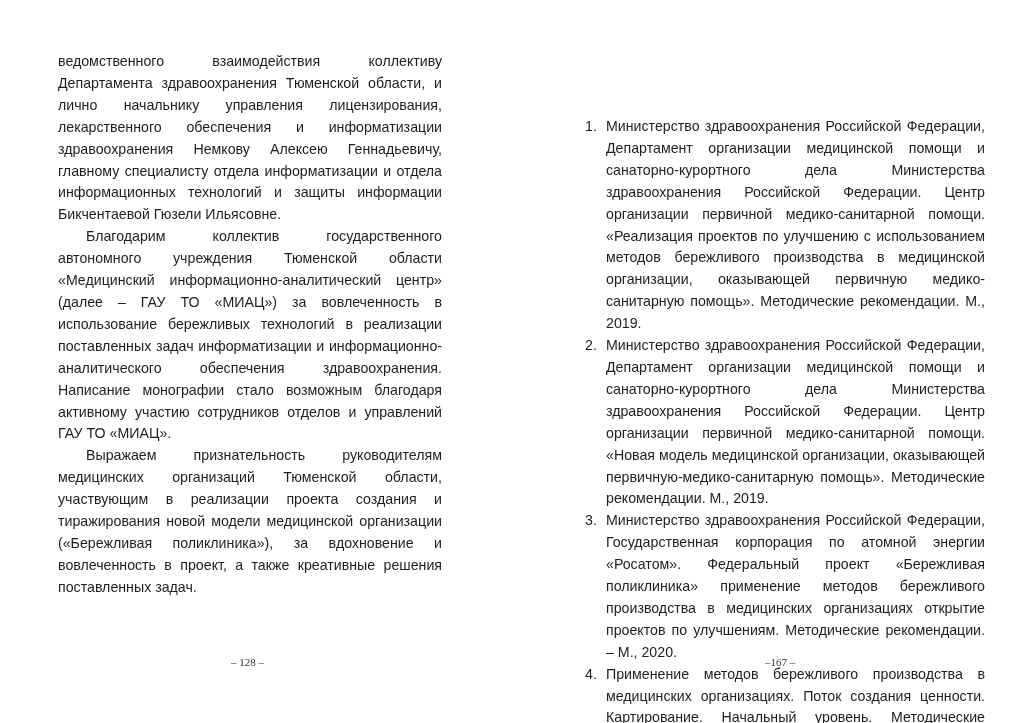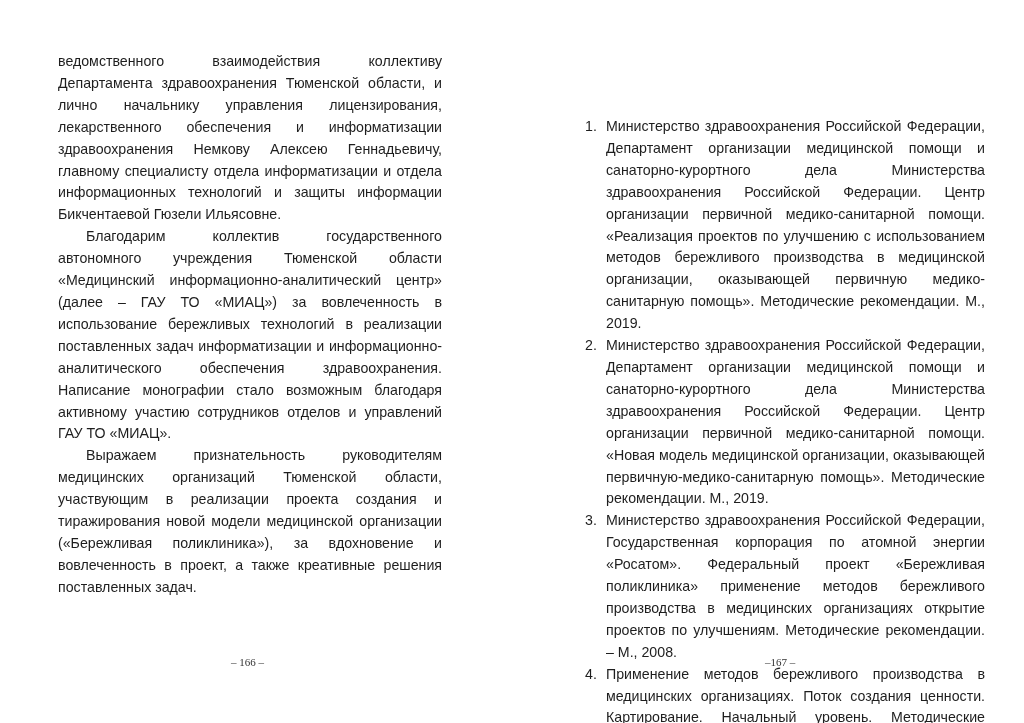--- a/index.html
+++ b/index.html
@@ -40,36 +40,36 @@
 </style>
 </head>
 <body>
 
 <div class="page page-left">
   <div class="body-text">
     <p>ведомственного взаимодействия коллективу Департамента здравоохранения Тюменской области, и лично начальнику управления лицензирования, лекарственного обеспечения и информатизации здравоохранения Немкову Алексею Геннадьевичу, главному специалисту отдела информатизации и отдела информационных технологий и защиты информации Бикчентаевой Гюзели Ильясовне.</p>
     <p class="indent">Благодарим коллектив государственного автономного учреждения Тюменской области «Медицинский информационно-аналитический центр» (далее – ГАУ ТО «МИАЦ») за вовлеченность в использование бережливых технологий в реализации поставленных задач информатизации и информационно-аналитического обеспечения здравоохранения. Написание монографии стало возможным благодаря активному участию сотрудников отделов и управлений ГАУ ТО «МИАЦ».</p>
     <p class="indent">Выражаем признательность руководителям медицинских организаций Тюменской области, участвующим в реализации проекта создания и тиражирования новой модели медицинской организации («Бережливая поликлиника»), за вдохновение и вовлеченность в проект, а также креативные решения поставленных задач.</p>
   </div>
-  <div class="page-num">– 166 –</div>
+  <div class="page-num">– 128 –</div>
 </div>
 
 <div class="page page-right">
   <ol class="refs">
     <li>
       <span class="num">1.</span>
       <span>Министерство здравоохранения Российской Федерации, Департамент организации медицинской помощи и санаторно-курортного дела Министерства здравоохранения Российской Федерации. Центр организации первичной медико-санитарной помощи. «Реализация проектов по улучшению с использованием методов бережливого производства в медицинской организации, оказывающей первичную медико-санитарную помощь». Методические рекомендации. М., 2019.</span>
     </li>
     <li>
       <span class="num">2.</span>
       <span>Министерство здравоохранения Российской Федерации, Департамент организации медицинской помощи и санаторно-курортного дела Министерства здравоохранения Российской Федерации. Центр организации первичной медико-санитарной помощи. «Новая модель медицинской организации, оказывающей первичную-медико-санитарную помощь». Методические рекомендации. М., 2019.</span>
     </li>
     <li>
       <span class="num">3.</span>
-      <span>Министерство здравоохранения Российской Федерации, Государственная корпорация по атомной энергии «Росатом». Федеральный проект «Бережливая поликлиника» применение методов бережливого производства в медицинских организациях открытие проектов по улучшениям. Методические рекомендации. – М., 2008.</span>
+      <span>Министерство здравоохранения Российской Федерации, Государственная корпорация по атомной энергии «Росатом». Федеральный проект «Бережливая поликлиника» применение методов бережливого производства в медицинских организациях открытие проектов по улучшениям. Методические рекомендации. – М., 2020.</span>
     </li>
     <li>
       <span class="num">4.</span>
       <span>Применение методов бережливого производства в медицинских организациях. Поток создания ценности. Картирование. Начальный уровень. Методические рекомендации. – М., 2017.</span>
     </li>
 
   </ol>
   <div class="page-num">–167 –</div>
 </div>
 

